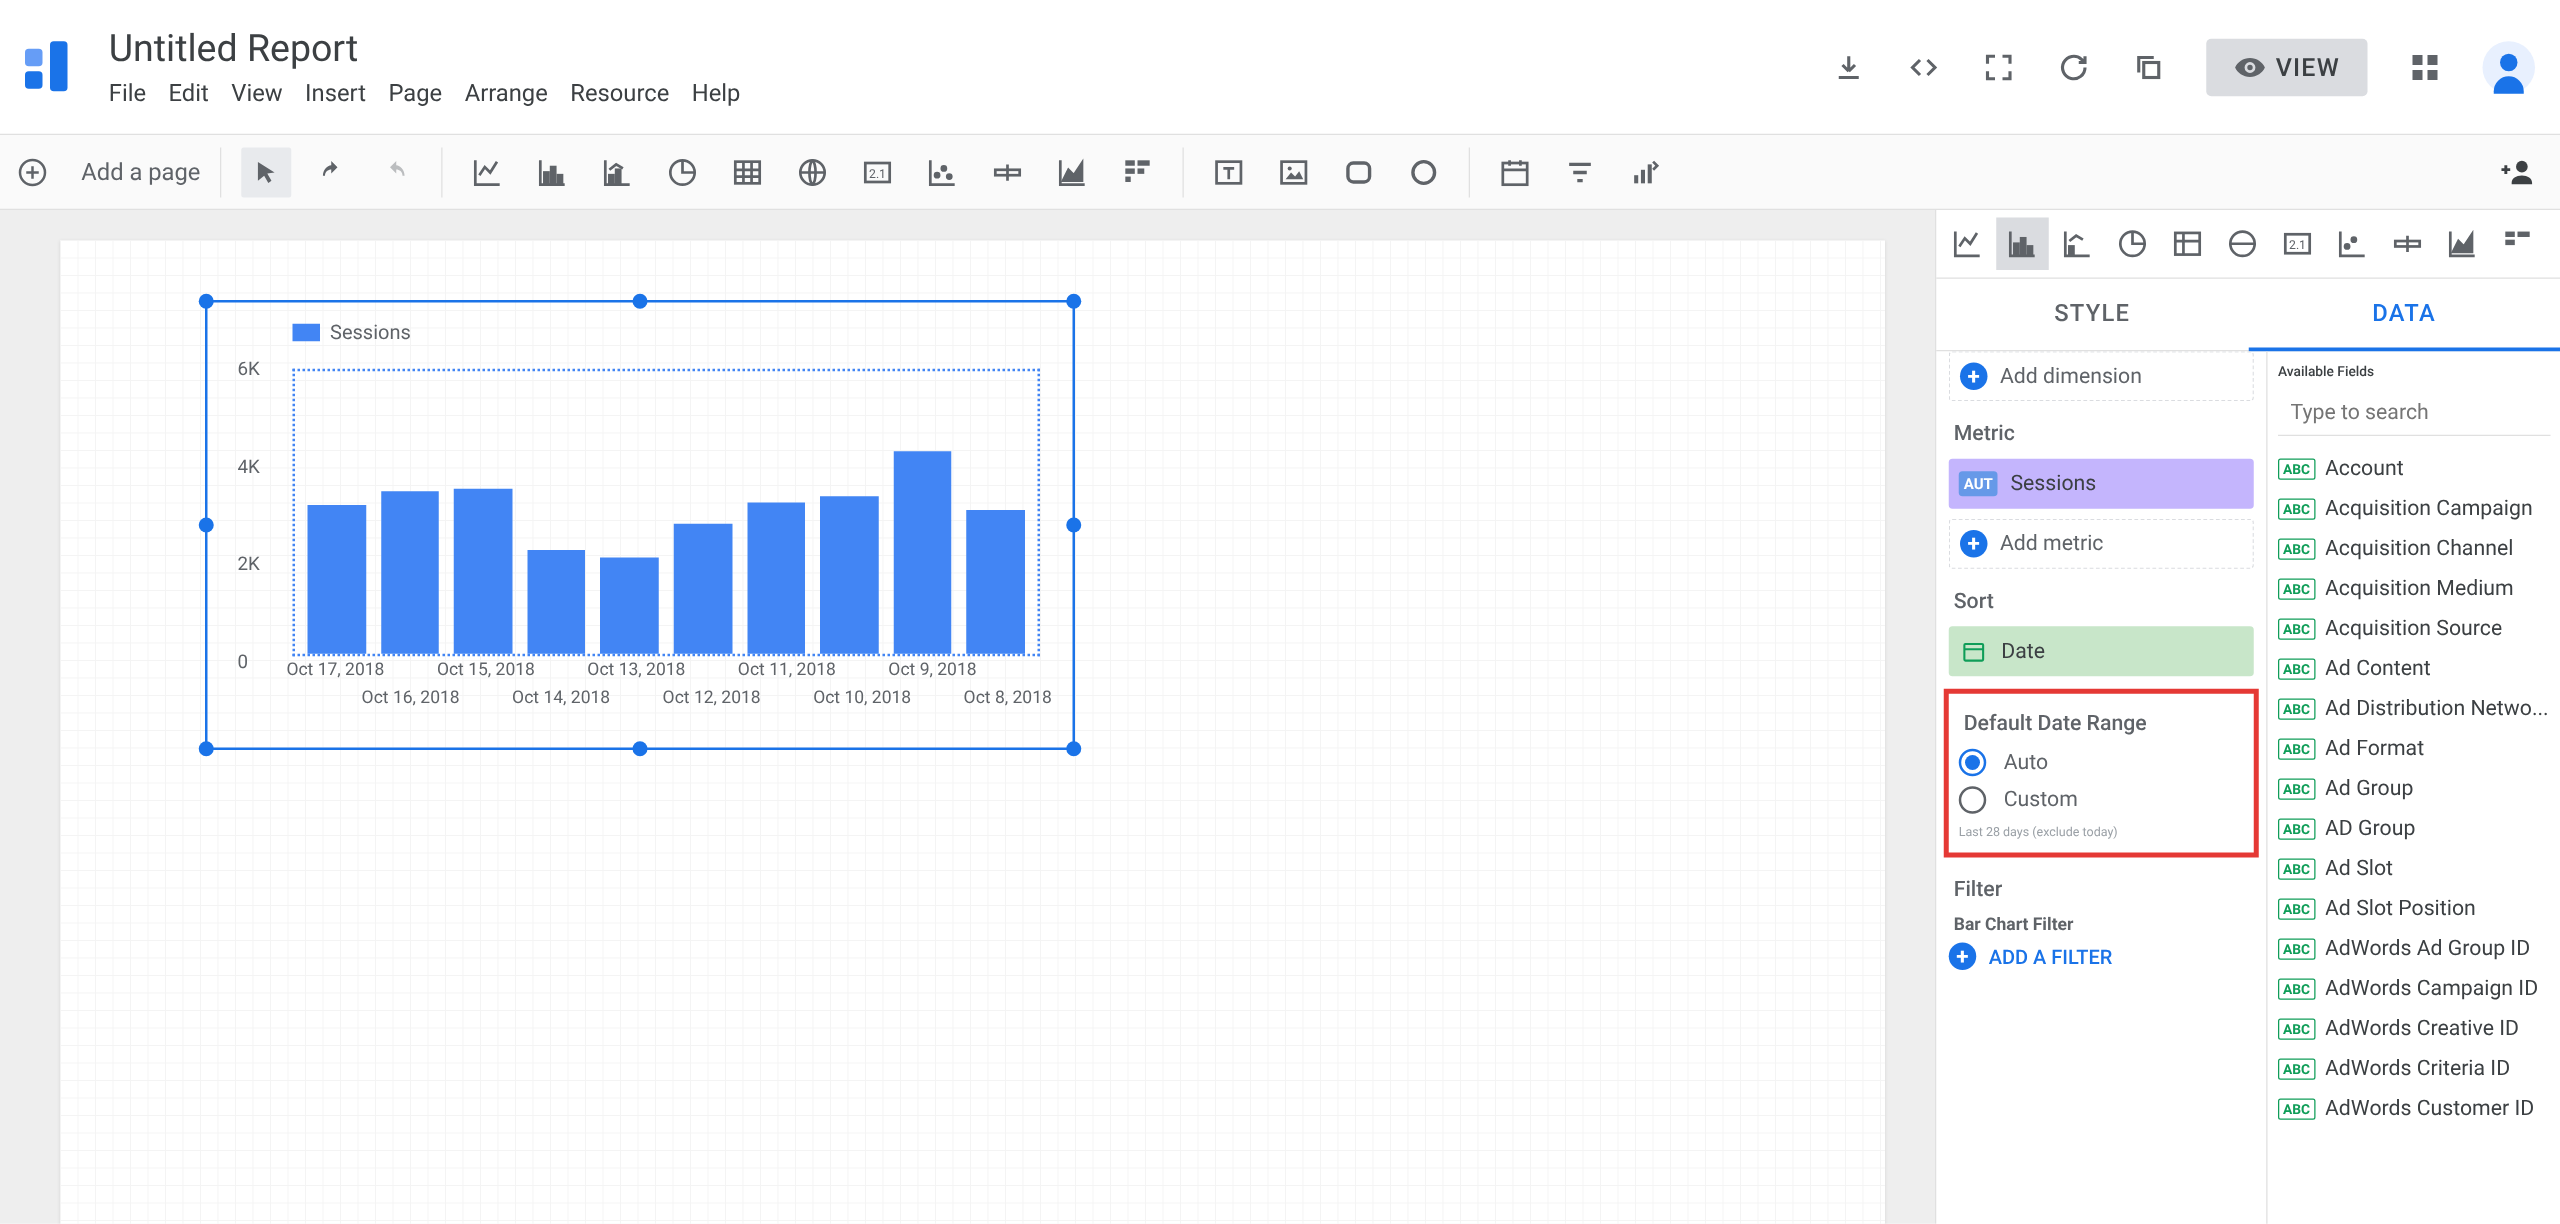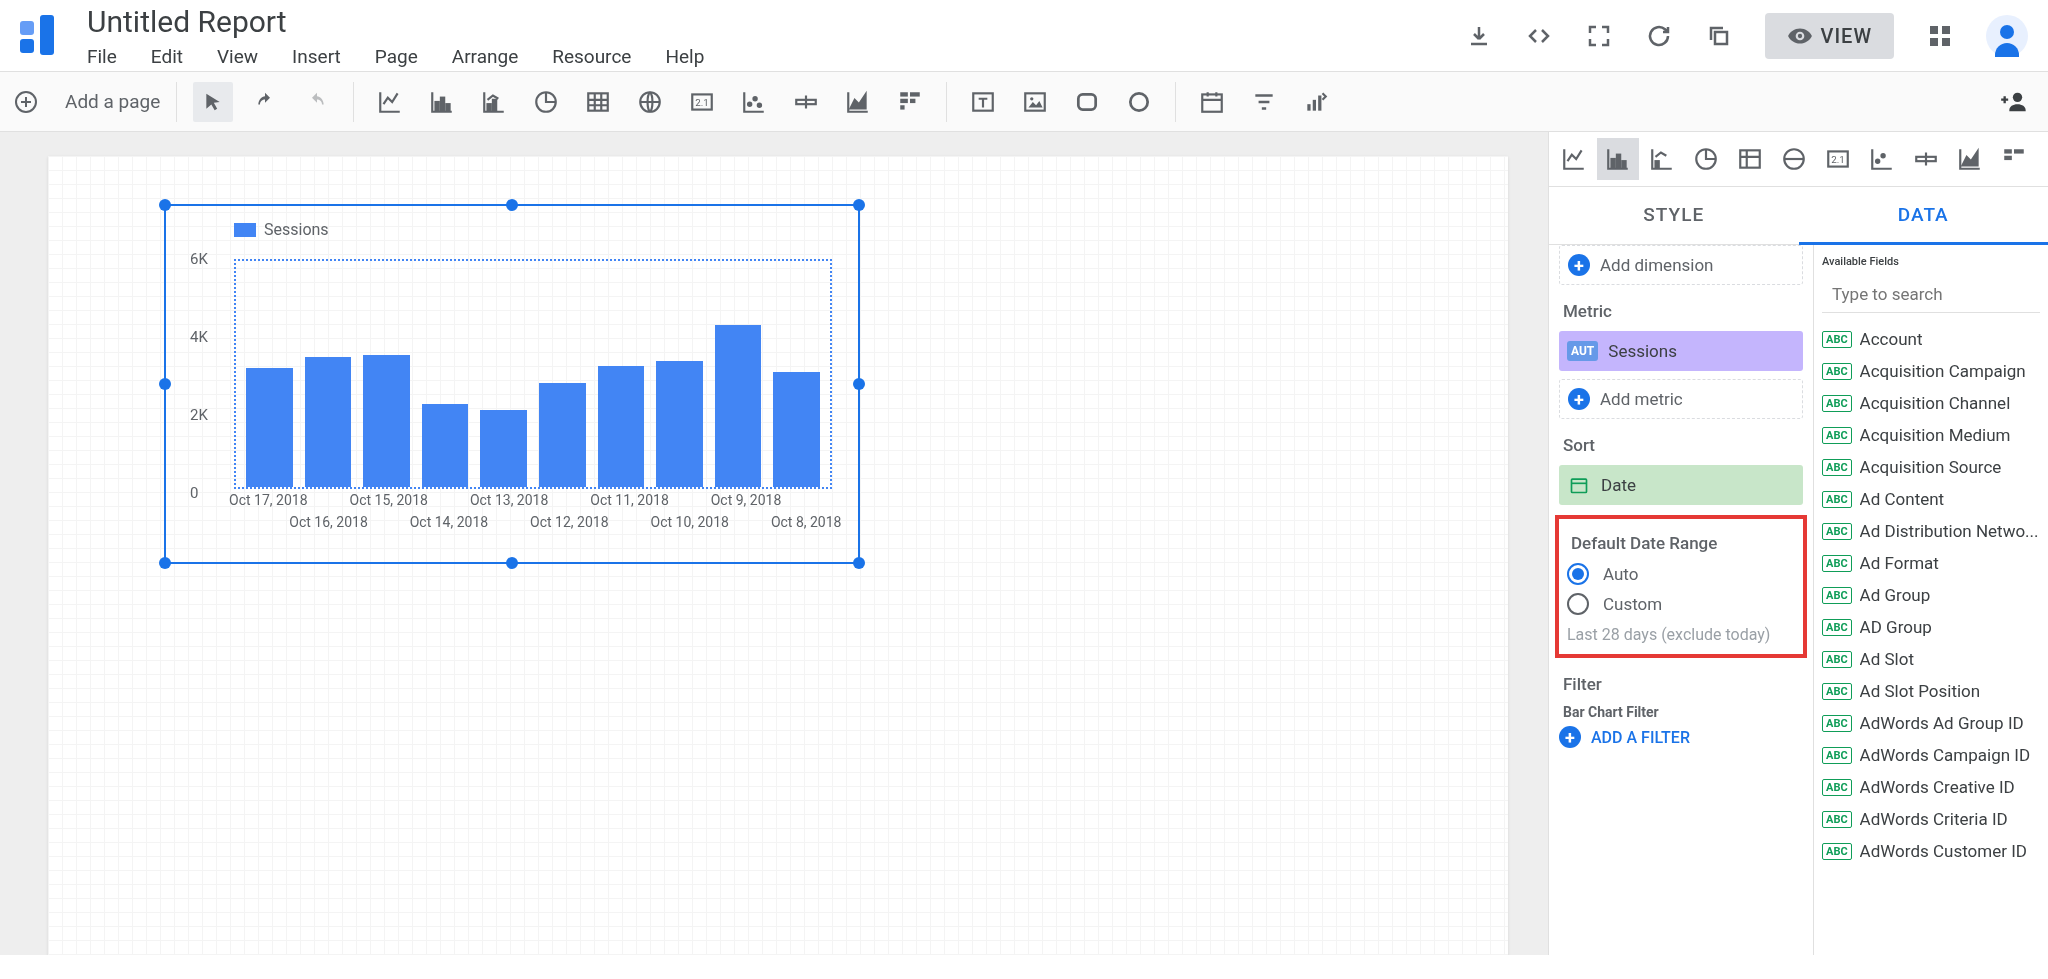--- a/index.html
+++ b/index.html
@@ -1,26 +1,26 @@
 <!DOCTYPE html>
 <html><head>
 <meta charset="utf-8">
 <style>
 * { box-sizing: border-box; margin: 0; padding: 0; font-family: Roboto, Arial, sans-serif; }
 body { background: #fff; overflow: hidden; width: 2048px; height: 979px; }
 
 
-.header { display: flex; align-items: center; height: 72px; padding: 0 20px; border-bottom: 1px solid #e0e0e0; }
+.header { display: flex; align-items: center; height: 108px; padding: 0 20px; border-bottom: 1px solid #e0e0e0; }
 .logo { width: 42px; height: 42px; margin-right: 25px; position: relative; }
 .logo .b1 { position:absolute; left:0; top:6px; width:14px; height:14px; background:#669df6; border-radius:3px; }
 .logo .b2 { position:absolute; left:0; top:24px; width:14px; height:14px; background:#1a73e8; border-radius:3px; }
 .logo .b3 { position:absolute; left:20px; top:0; width:14px; height:40px; background:#1a73e8; border-radius:3px; }
 .title-area { flex: 0 0 auto; }
 .report-title { font-size: 30px; color: #3c4043; font-weight: 400; }
-.menubar { margin-top: 6px; display: flex; gap: 34px; }
+.menubar { margin-top: 6px; display: flex; gap: 18px; }
 .menubar div { font-size: 19px; color: #3c4043; cursor: pointer; }
 .header-spacer { flex: 1; }
 .header-actions { display: flex; align-items: center; gap: 32px; }
 .icon-btn { width: 28px; height: 28px; display: flex; align-items: center; justify-content: center; color: #5f6368; cursor: pointer; }
 .view-btn { display: flex; align-items: center; gap: 8px; background: #dadce0; padding: 10px 22px; border-radius: 4px; color: #3c4043; font-weight: 500; font-size: 20px; letter-spacing: 1px; cursor:pointer;}
 .avatar { width: 42px; height: 42px; border-radius: 50%; background: #e8f0fe; display:flex; align-items:center; justify-content:center; }
 .avatar .head { width:14px; height:14px; border-radius:50%; background:#1a73e8; margin-top:-8px;}
 .avatar-wrap {position:relative;}
 .avatar .body { position:absolute; bottom:0; left:9px; width:24px; height:14px; border-radius:12px 12px 0 0; background:#1a73e8;}
 
@@ -79,21 +79,21 @@
 .sort-pill .badge-cal{width:24px;height:22px;display:flex;align-items:center;justify-content:center;}
 
 .dropdown{display:flex;justify-content:space-between;align-items:center;font-size:17px;color:#5f6368;padding:8px 6px;cursor:pointer;}
 
 .highlight-box{border:4px solid #e53935;padding:14px 8px 10px;margin:10px -4px;}
 .radio-row{display:flex;align-items:center;gap:14px;margin:8px 0;cursor:pointer;}
 .radio{width:22px;height:22px;border:2px solid #5f6368;border-radius:50%;display:flex;align-items:center;justify-content:center;}
 .radio.checked{border-color:#1a73e8;}
 .radio.checked::after{content:'';width:12px;height:12px;background:#1a73e8;border-radius:50%;}
 .radio-label{font-size:17px;color:#5f6368;}
-.hint{font-size:16px;color:#9aa0a6;margin-top:10px;}
+.hint{font-size:10px;color:#9aa0a6;margin-top:10px;}
 
 .filter-add{display:flex;align-items:center;gap:10px;color:#1a73e8;font-size:16px;font-weight:500;cursor:pointer;margin-top:6px;}
 
 .fields-header{font-size:11px;font-weight:500;color:#3c4043;margin-bottom:12px;}
 .search-row{display:flex;align-items:center;gap:8px;border-bottom:1px solid #e0e0e0;padding:4px 2px 8px;margin-bottom:10px;}
 .search-row input{border:none;outline:none;font-size:17px;color:#5f6368;flex:1;background:transparent;}
 .field-row{display:flex;align-items:center;gap:8px;padding:6px 0;cursor:pointer;}
 .field-badge{font-size:11px;font-weight:700;color:#0f9d58;border:1px solid #0f9d58;padding:1px 3px;border-radius:2px;}
 .field-name{font-size:17px;color:#3c4043;white-space:nowrap;overflow:hidden;text-overflow:ellipsis;}
 

